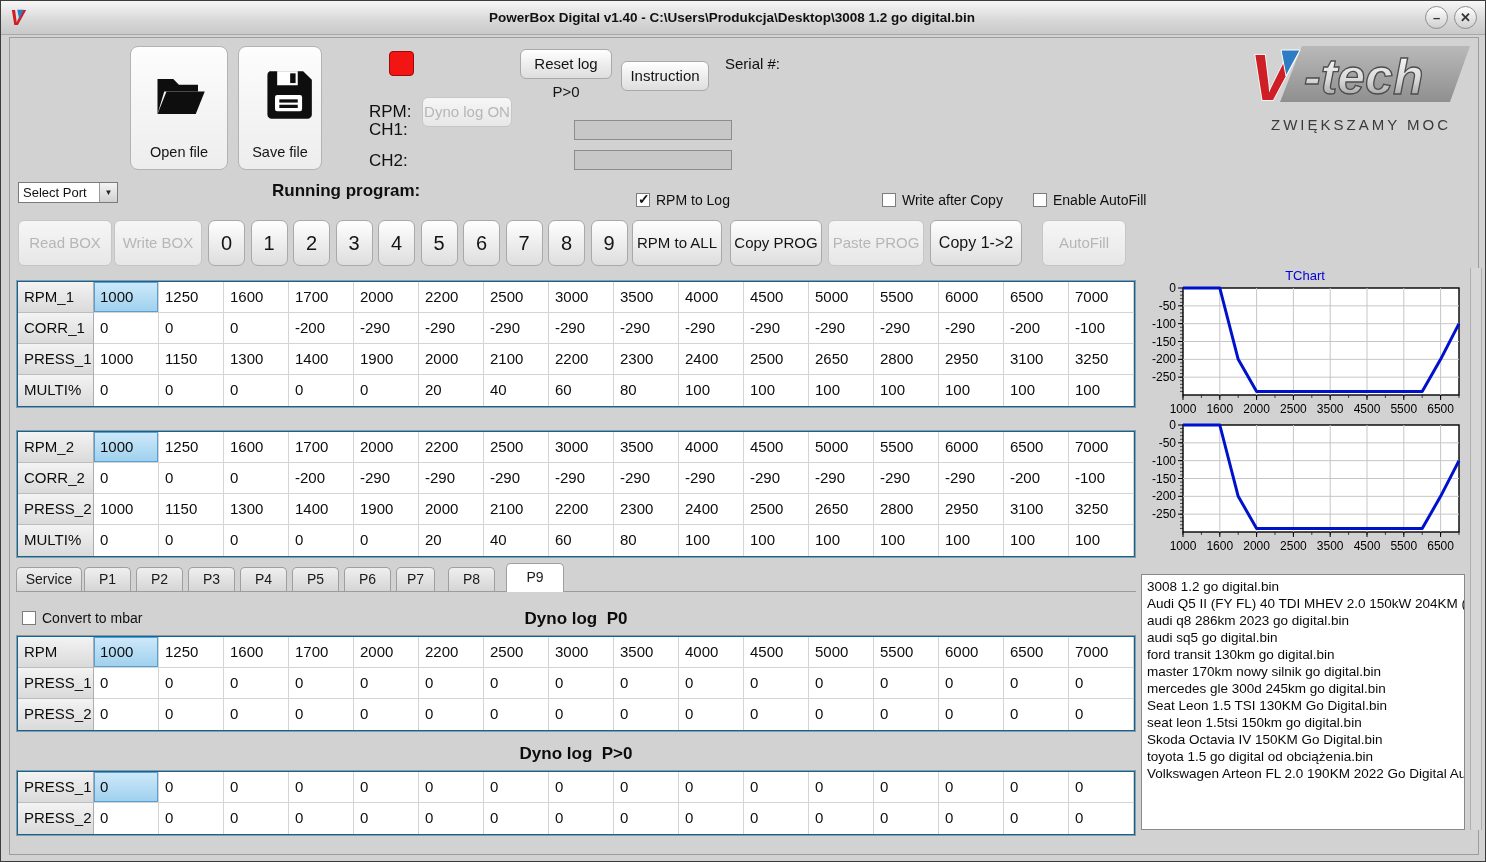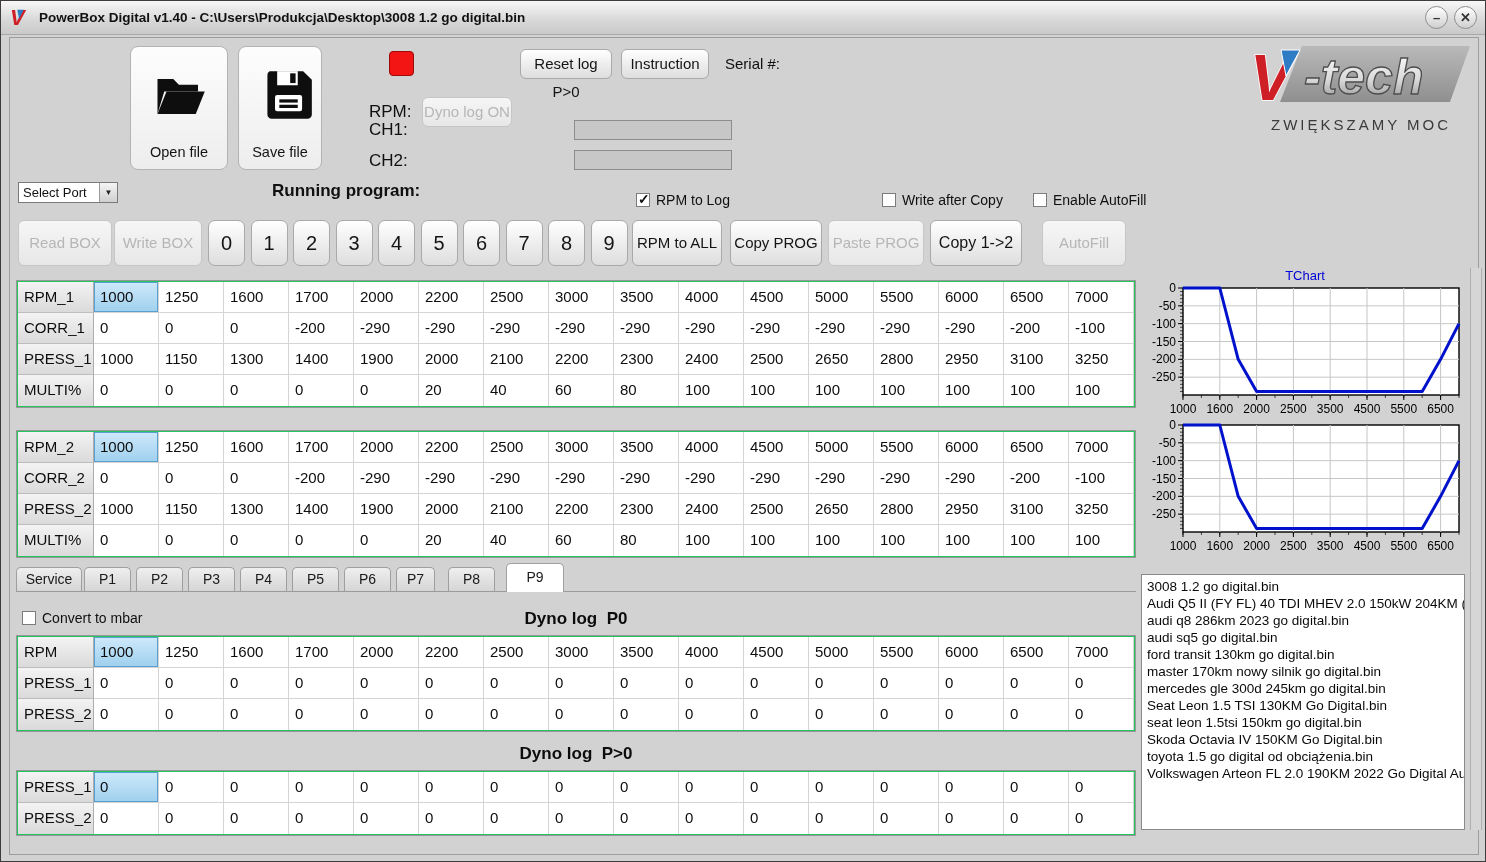--- a/index.html
+++ b/index.html
@@ -1,21 +1,21 @@
 <!DOCTYPE html>
 <html><head>
 <meta charset="utf-8">
 <style>
   * { margin:0; padding:0; box-sizing:border-box; }
   html,body { background:#9a9a9a; font-family:"Liberation Sans", sans-serif; }
   .window { position:relative; width:1486px; height:862px; background:#d2d2d2; border:1px solid #3c3c3c; overflow:hidden; }
   .titlebar { position:absolute; left:0; top:0; width:100%; height:34px;
     background:linear-gradient(#f7f7f7,#d7d7d7 60%,#c9c9c9); border-bottom:1px solid #a8a8a8;
     display:flex; align-items:center; padding:0 8px; }
-  .titlebar .title { font-size:13.5px; font-weight:bold; color:#111; margin-left:8px; flex:1; }
+  .titlebar .title { font-size:13.5px; font-weight:bold; color:#111; margin-left:8px; flex:1;text-align:center; }
   .winbtns { display:flex; gap:6px; }
   .winbtn { width:23px; height:23px; border-radius:50%; border:1px solid #8e8e8e;
     background:linear-gradient(#ffffff,#cfcfcf); color:#333; font-size:13px; font-weight:bold;
     display:flex; align-items:center; justify-content:center; cursor:default; }
   .content { position:absolute; left:8px; top:36px; width:1470px; height:818px;
     border:1px solid #9d9d9d; background:#d2d2d2; }
   .abs { position:absolute; }
 
   
   .btn { background:linear-gradient(#ffffff,#ececec 55%,#dedede); border:1px solid #a9a9a9;
@@ -36,21 +36,21 @@
   .combo .carrow { width:18px; background:linear-gradient(#f4f4f4,#d0d0d0); border-left:1px solid #9a9a9a;
     font-size:8px; color:#222; display:flex; align-items:center; justify-content:center; }
 
   
   .cbrow { display:flex; align-items:center; gap:6px; }
   .cb { width:14px; height:14px; background:#fff; border:1px solid #7c7c7c; position:relative; }
   .cb.checked::after { content:"✓"; position:absolute; left:1px; top:-3px; font-size:14px; font-weight:bold; color:#111; }
   .cblabel { font-size:14px; color:#101010; }
 
   
-  .ptable { background:#22c55e; border:1px solid #979797; padding:1px; }
+  .ptable { background:#0369a1; border:1px solid #979797; padding:1px; }
   .grid { display:grid; grid-template-columns:76px repeat(16, 1fr); }
   .cell { height:31px; line-height:30px; font-size:15px; padding-left:6px; color:#0d0d0d;
     background:#fff; border-right:1px solid #d4d4d4; border-bottom:1px solid #d4d4d4; overflow:hidden; white-space:nowrap; }
   .cell.rowhead { background:linear-gradient(#f3f3f3,#dadada); border-right:1px solid #adadad; border-bottom:1px solid #bdbdbd; }
   .cell.sel { background:linear-gradient(#cfe9fa,#9ed0ee); box-shadow:inset 0 0 0 1px #58a0d2; }
   .grid .cell:nth-last-child(-n+17) { border-bottom:none; }
 
   
   .tabbar { height:26px; border-bottom:1px solid #9b9b9b; }
   .tab { position:absolute; bottom:0; height:24px; line-height:23px; text-align:center; font-size:14px; color:#1a1a1a;
@@ -105,21 +105,21 @@
         <rect x="12" y="24" width="25" height="15" rx="2" fill="#fff"></rect>
         <rect x="16" y="28" width="17" height="3" fill="#0e0e0e"></rect>
         <rect x="16" y="33" width="17" height="3" fill="#0e0e0e"></rect>
       </svg>
       <div class="blabel">Save file</div>
     </div>
 
     <div class="abs led" style="left:379px;top:13px;width:25px;height:25px;"></div>
     <div class="abs btn disabled" style="left:412px;top:11px;width:90px;height:30px;line-height:28px;margin-top:48px;">Dyno log ON</div>
     <div class="abs btn" style="left:510px;top:11px;width:92px;height:30px;line-height:28px;">Reset log P&gt;0</div>
-    <div class="abs btn" style="left:611px;top:11px;width:88px;height:30px;line-height:28px;">Instruction</div>
+    <div class="abs btn" style="left:611px;top:23px;width:88px;height:30px;line-height:28px;">Instruction</div>
     <span class="abs small-lab" style="left:715px;top:17px;">Serial #:</span>
 
     <span class="abs lab" style="left:359px;top:52px;margin-top:12px;">RPM:</span>
     <span class="abs lab" style="left:359px;top:82px;">CH1:</span>
     <span class="abs lab" style="left:359px;top:113px;">CH2:</span>
     <div class="abs pbar" style="left:564px;top:82px;width:158px;height:20px;"></div>
     <div class="abs pbar" style="left:564px;top:112px;width:158px;height:20px;"></div>
 
     <div class="abs combo" style="left:8px;top:144px;">
       <div class="cval">Select Port</div>

